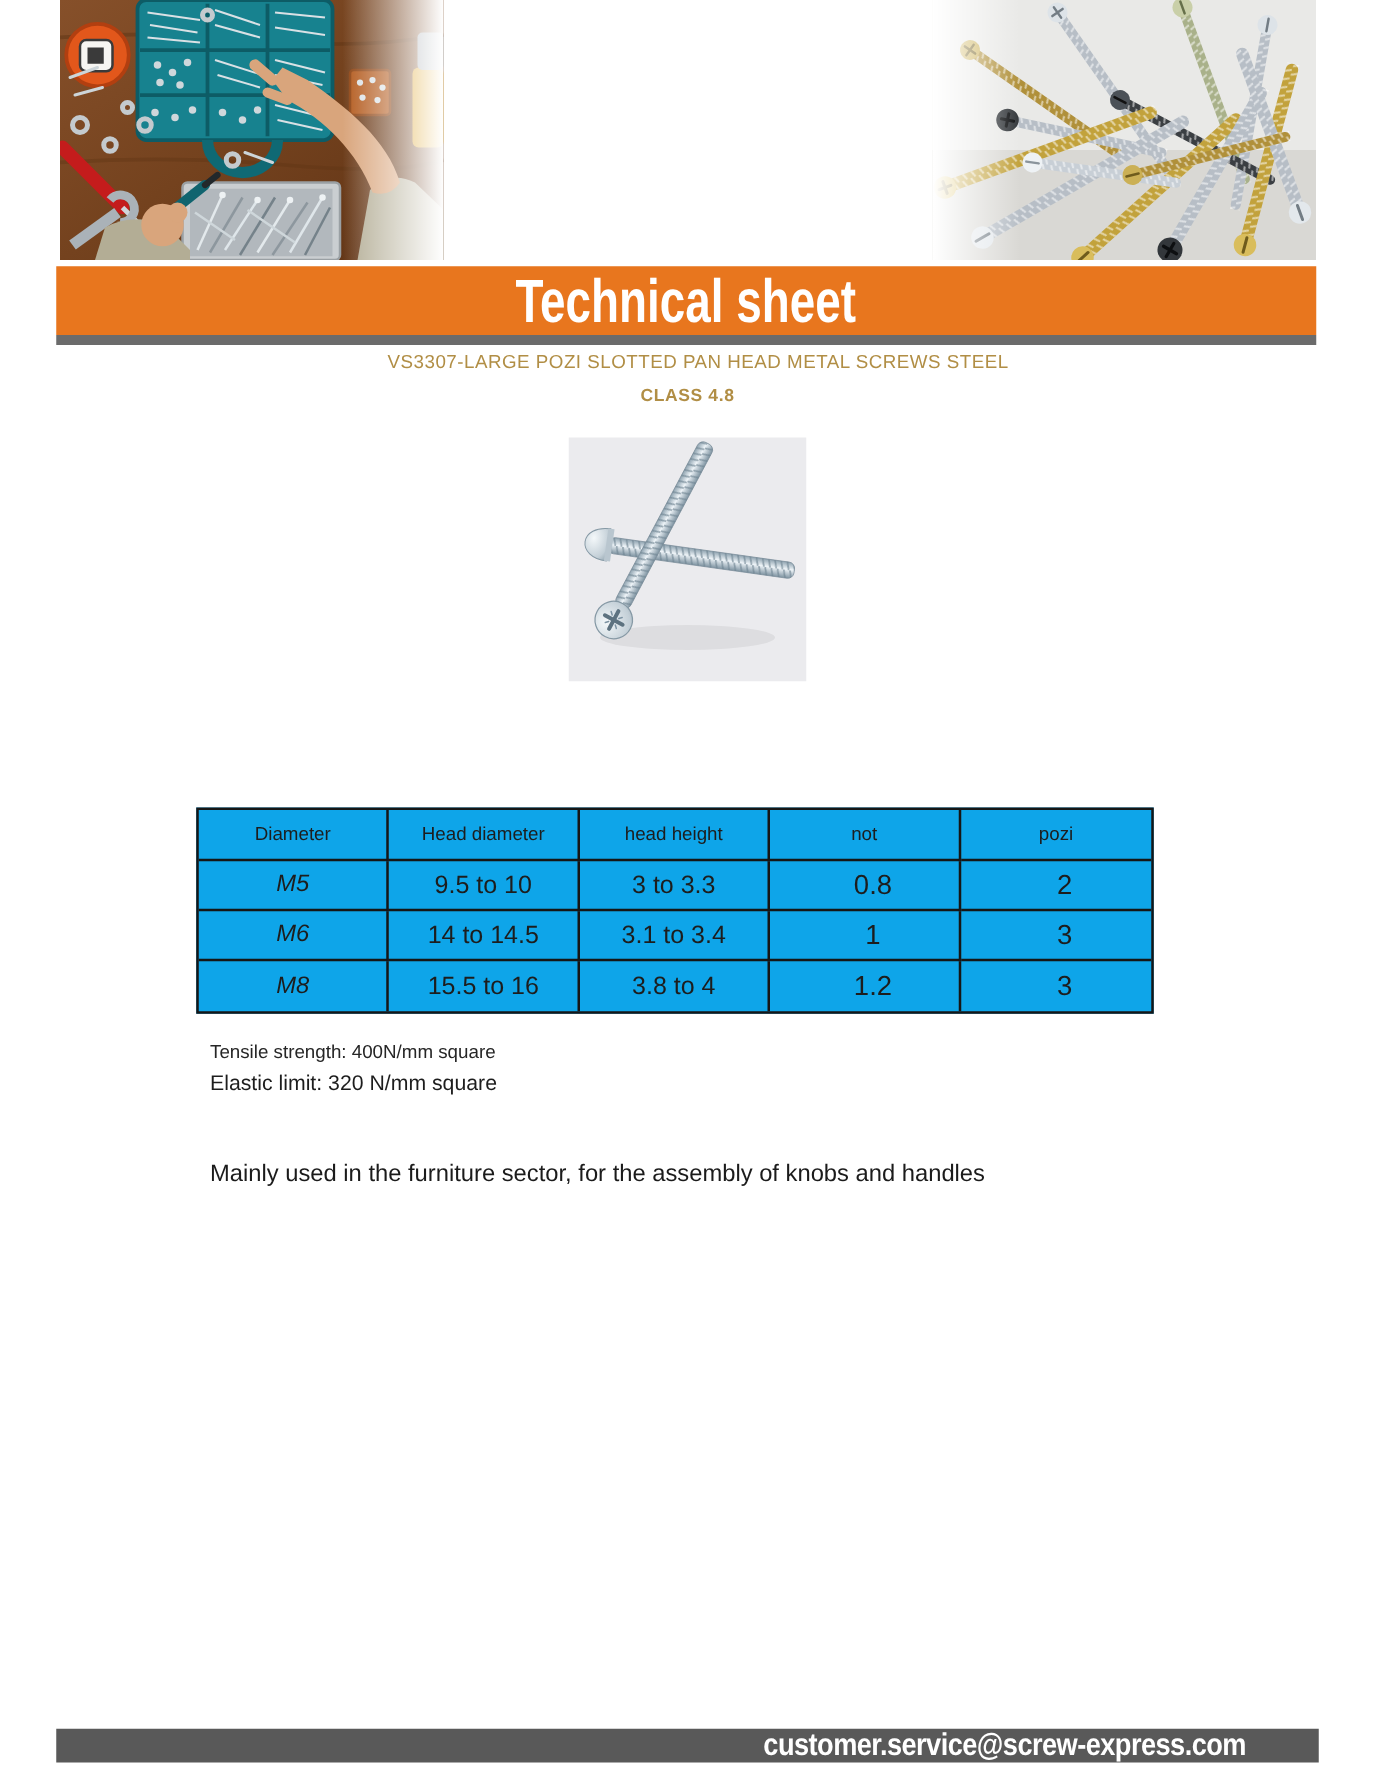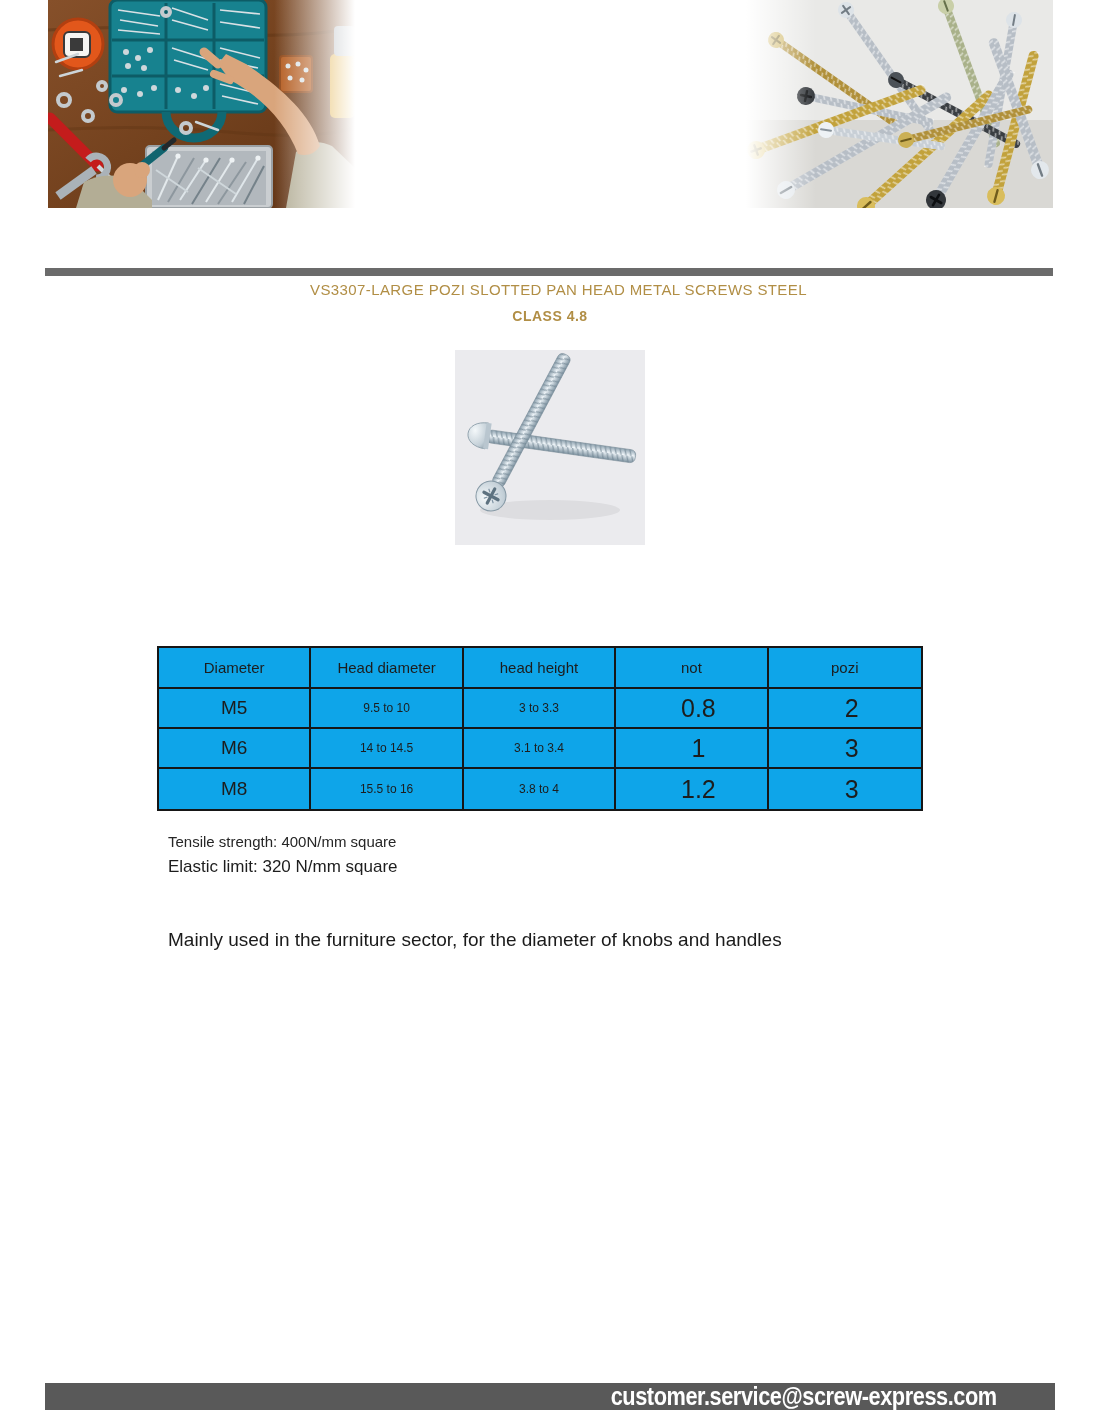--- a/index.html
+++ b/index.html
@@ -65,23 +65,23 @@
   }
   .cell{
     border-right:2px solid var(--table-line);
     border-bottom:2px solid var(--table-line);
     display:flex;align-items:center;justify-content:center;
     color:#1d1d1d;
   }
   .cell:nth-child(5n){border-right:none;}
   .cell:nth-child(n+16){border-bottom:none;}
   .th{font-size:15px;}
-  .td-0{font-size:19px;}
-  .td-mid{font-size:12px;}
-  .td-big{font-size:25px;padding-left:14px;}
+  .td-0{font-size:19px;font-style:italic;}
+  .td-mid{font-size:20px;}
+  .td-big{font-size:22px;padding-left:14px;}
   
   .note-tensile{position:absolute;left:168px;top:833px;font-size:15px;color:#262626;}
   .note-elastic{position:absolute;left:168px;top:857px;font-size:17px;color:#1d1d1d;}
   .note-usage{position:absolute;left:168px;top:929px;font-size:19px;color:#1b1b1b;}
   
   .footer{
     position:absolute;left:45px;top:1383px;width:1010px;height:27px;
     background:var(--footer-gray);
     display:flex;align-items:center;justify-content:flex-end;
     padding-right:58px;
@@ -351,20 +351,23 @@
             <rect x="0" y="-4" width="130" height="8" rx="4" fill="#b0903a"></rect>
             <rect x="0" y="-4" width="130" height="8" fill="url(#rth)"></rect>
             <circle cx="0" cy="0" r="8" fill="#cbb055"></circle>
             <line x1="-5" y1="0" x2="5" y2="0" stroke="#6f5c1c" stroke-width="2"></line>
           </g>
       </g>
       <rect x="0" y="0" width="70" height="208" fill="url(#fadeL)"></rect>
     </svg>
   </div>
 
+  <div class="banner">
+    <div class="banner-title">Technical sheet</div>
+  </div>
   <div class="gray-strip"></div>
 
   <div class="code-title">VS3307-LARGE POZI SLOTTED PAN HEAD METAL SCREWS STEEL</div>
   <div class="class-line">CLASS 4.8</div>
 
   <div class="product-img">
     <svg width="190" height="195" viewBox="0 0 190 195">
       <defs>
         <linearGradient id="sg" x1="0" y1="0" x2="0" y2="1">
           <stop offset="0" stop-color="#8fa3b0"></stop>
@@ -428,19 +431,19 @@
 
     <div class="cell td-0">M8</div>
     <div class="cell td-mid">15.5 to 16</div>
     <div class="cell td-mid">3.8 to 4</div>
     <div class="cell td-big">1.2</div>
     <div class="cell td-big">3</div>
   </div>
 
   <div class="note-tensile">Tensile strength: 400N/mm square</div>
   <div class="note-elastic">Elastic limit: 320 N/mm square</div>
-  <div class="note-usage">Mainly used in the furniture sector, for the diameter of knobs and handles</div>
+  <div class="note-usage">Mainly used in the furniture sector, for the assembly of knobs and handles</div>
 
   <div class="footer">
     <span class="footer-email">customer.service@screw-express.com</span>
   </div>
 
 </div>
 
 </body></html>

